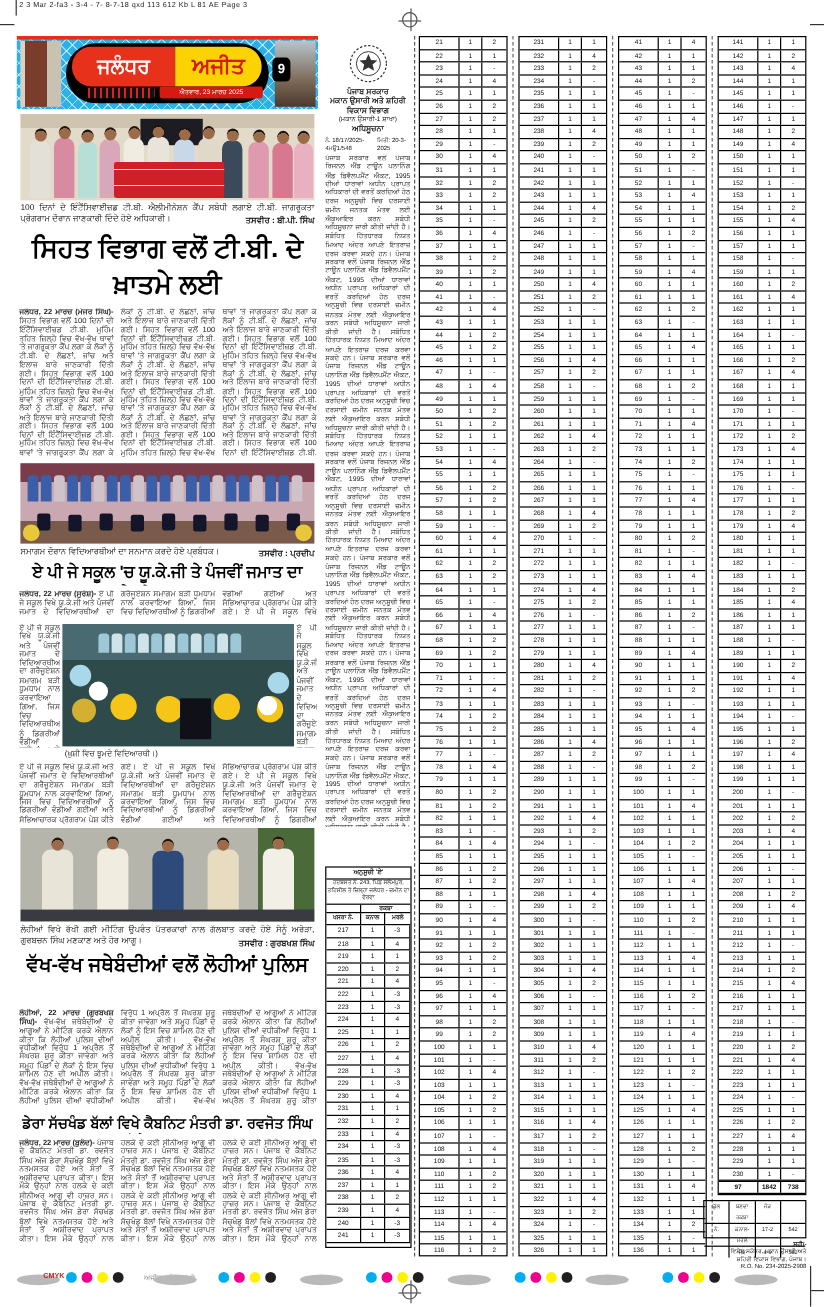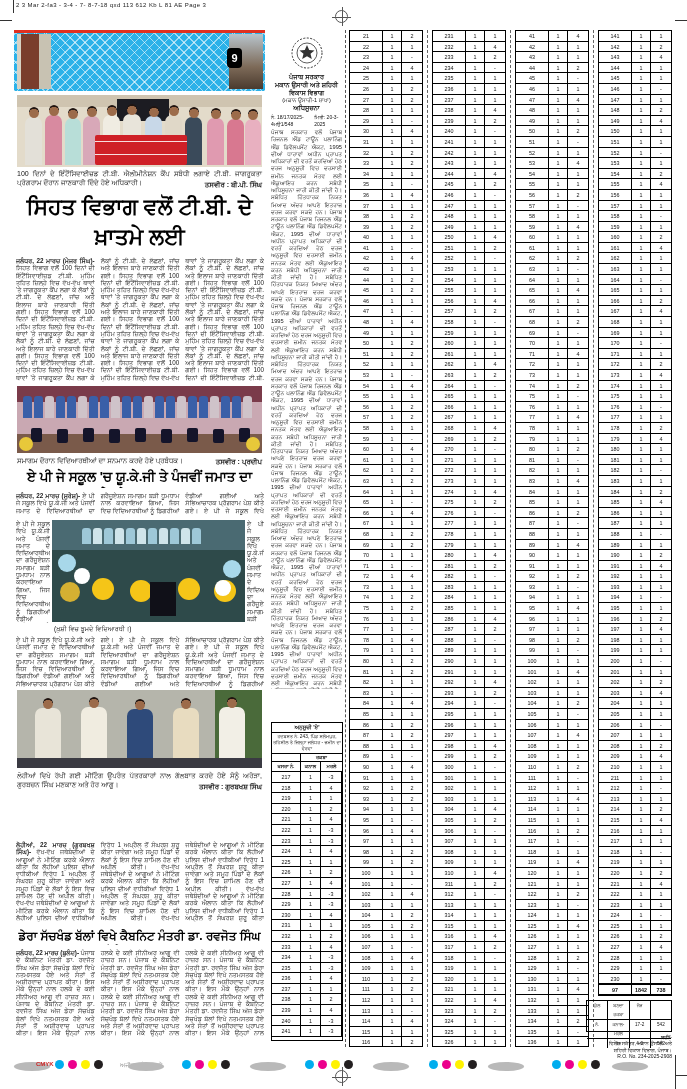--- a/index.html
+++ b/index.html
@@ -108,20 +108,30 @@
 <div class="abs croph" style="left:675px;top:20px;width:12px"></div>
 <div class="abs regmark" style="left:335px;top:10px"></div>
 <div class="abs regmark" style="left:335px;top:1070px"></div>
 <div class="abs cropv" style="left:675px;top:1055px;height:34px"></div>
 <div class="abs croph" style="left:676px;top:1075px;width:11px"></div>
 
 <div class="abs masthead">
   <div class="mh-redstrip"></div>
   <div class="mh-photo l"></div>
   <div class="mh-photo r"></div>
+  <div class="mh-capsule">
+    <div class="mh-city-box">
+      <span class="mh-city">ਜਲੰਧਰ</span>
+    </div>
+    <div class="mh-brand-box">
+      <span class="mh-brand">ਅਜੀਤ</span>
+    </div>
+    <div class="mh-subblack"></div>
+    <div class="mh-subred">ਐਤਵਾਰ, 23 ਮਾਰਚ 2025</div>
+  </div>
   <div class="mh-badge">9</div>
 </div>
 
 <div class="photo" style="top:95px;height:72px;background:linear-gradient(180deg,#cfc4b0 0 12px,#e3dbca 12px)">
   <div style="position:absolute;left:100px;top:4px;width:52px;height:22px;background:#1c1c22"></div>
   <div class="person" style="left:8px;top:22px;width:17px;height:48px;background:#e3e0d8"></div>
   <div class="person" style="left:28px;top:20px;width:17px;height:50px;background:#d88aa0"></div>
   <div class="person" style="left:48px;top:23px;width:16px;height:47px;background:#b8ded8"></div>
   <div class="person" style="left:66px;top:21px;width:17px;height:49px;background:#d8a8b8"></div>
   <div class="person" style="left:86px;top:20px;width:17px;height:50px;background:#f0ece2"></div>
@@ -238,20 +248,21 @@
   <div class="person" style="left:110px;top:19px;width:26px;height:59px;background:#2e4a7a"></div>
   <div class="person" style="left:156px;top:18px;width:26px;height:60px;background:#e8dcc0"></div>
   <div class="person" style="left:202px;top:17px;width:26px;height:61px;background:#f2efe6"></div>
   <div style="position:absolute;left:0;bottom:0;width:100%;height:10px;background:#3a3a42"></div>
 </div>
 <div class="caption" style="left:17px;top:771px;width:245px;height:20px">
   <span>ਲੋਹੀਆਂ ਵਿਖੇ ਰੱਖੀ ਗਈ ਮੀਟਿੰਗ ਉਪਰੰਤ ਪੱਤਰਕਾਰਾਂ ਨਾਲ ਗੱਲਬਾਤ ਕਰਦੇ ਹੋਏ ਸੋਨੂੰ ਅਰੋੜਾ, ਗੁਰਬਚਨ ਸਿੰਘ ਮਣਕਾਣ ਅਤੇ ਹੋਰ ਆਗੂ।</span>
   <span class="credit">ਤਸਵੀਰ : ਗੁਰਬਖਸ਼ ਸਿੰਘ</span>
 </div>
 <div class="hl hl3" style="top:794px;height:44px">
+  <div>ਵੱਖ-ਵੱਖ ਜਥੇਬੰਦੀਆਂ ਵਲੋਂ ਲੋਹੀਆਂ ਪੁਲਿਸ</div>
 </div>
 <div class="bodytxt cols3" style="left:16px;top:841px;width:248px;height:84px">
   <span class="dl">ਲੋਹੀਆਂ, 22 ਮਾਰਚ (ਗੁਰਬਖਸ਼ ਸਿੰਘ)-</span>
   <span>ਵੱਖ-ਵੱਖ ਜਥੇਬੰਦੀਆਂ ਦੇ ਆਗੂਆਂ ਨੇ ਮੀਟਿੰਗ ਕਰਕੇ ਐਲਾਨ ਕੀਤਾ ਕਿ ਲੋਹੀਆਂ ਪੁਲਿਸ ਦੀਆਂ ਵਧੀਕੀਆਂ ਵਿਰੁੱਧ 1 ਅਪ੍ਰੈਲ ਤੋਂ ਸੰਘਰਸ਼ ਸ਼ੁਰੂ ਕੀਤਾ ਜਾਵੇਗਾ ਅਤੇ ਸਮੂਹ ਪਿੰਡਾਂ ਦੇ ਲੋਕਾਂ ਨੂੰ ਇਸ ਵਿਚ ਸ਼ਾਮਿਲ ਹੋਣ ਦੀ ਅਪੀਲ ਕੀਤੀ। ਵੱਖ-ਵੱਖ ਜਥੇਬੰਦੀਆਂ ਦੇ ਆਗੂਆਂ ਨੇ ਮੀਟਿੰਗ ਕਰਕੇ ਐਲਾਨ ਕੀਤਾ ਕਿ ਲੋਹੀਆਂ ਪੁਲਿਸ ਦੀਆਂ ਵਧੀਕੀਆਂ ਵਿਰੁੱਧ 1 ਅਪ੍ਰੈਲ ਤੋਂ ਸੰਘਰਸ਼ ਸ਼ੁਰੂ ਕੀਤਾ ਜਾਵੇਗਾ ਅਤੇ ਸਮੂਹ ਪਿੰਡਾਂ ਦੇ ਲੋਕਾਂ ਨੂੰ ਇਸ ਵਿਚ ਸ਼ਾਮਿਲ ਹੋਣ ਦੀ ਅਪੀਲ ਕੀਤੀ। ਵੱਖ-ਵੱਖ ਜਥੇਬੰਦੀਆਂ ਦੇ ਆਗੂਆਂ ਨੇ ਮੀਟਿੰਗ ਕਰਕੇ ਐਲਾਨ ਕੀਤਾ ਕਿ ਲੋਹੀਆਂ ਪੁਲਿਸ ਦੀਆਂ ਵਧੀਕੀਆਂ ਵਿਰੁੱਧ 1 ਅਪ੍ਰੈਲ ਤੋਂ ਸੰਘਰਸ਼ ਸ਼ੁਰੂ ਕੀਤਾ ਜਾਵੇਗਾ ਅਤੇ ਸਮੂਹ ਪਿੰਡਾਂ ਦੇ ਲੋਕਾਂ ਨੂੰ ਇਸ ਵਿਚ ਸ਼ਾਮਿਲ ਹੋਣ ਦੀ ਅਪੀਲ ਕੀਤੀ। ਵੱਖ-ਵੱਖ ਜਥੇਬੰਦੀਆਂ ਦੇ ਆਗੂਆਂ ਨੇ ਮੀਟਿੰਗ ਕਰਕੇ ਐਲਾਨ ਕੀਤਾ ਕਿ ਲੋਹੀਆਂ ਪੁਲਿਸ ਦੀਆਂ ਵਧੀਕੀਆਂ ਵਿਰੁੱਧ 1 ਅਪ੍ਰੈਲ ਤੋਂ ਸੰਘਰਸ਼ ਸ਼ੁਰੂ ਕੀਤਾ ਜਾਵੇਗਾ ਅਤੇ ਸਮੂਹ ਪਿੰਡਾਂ ਦੇ ਲੋਕਾਂ ਨੂੰ ਇਸ ਵਿਚ ਸ਼ਾਮਿਲ ਹੋਣ ਦੀ ਅਪੀਲ ਕੀਤੀ। ਵੱਖ-ਵੱਖ ਜਥੇਬੰਦੀਆਂ ਦੇ ਆਗੂਆਂ ਨੇ ਮੀਟਿੰਗ ਕਰਕੇ ਐਲਾਨ ਕੀਤਾ ਕਿ ਲੋਹੀਆਂ ਪੁਲਿਸ ਦੀਆਂ ਵਧੀਕੀਆਂ ਵਿਰੁੱਧ 1 ਅਪ੍ਰੈਲ ਤੋਂ ਸੰਘਰਸ਼ ਸ਼ੁਰੂ ਕੀਤਾ ਜਾਵੇਗਾ ਅਤੇ ਸਮੂਹ ਪਿੰਡਾਂ ਦੇ ਲੋਕਾਂ ਨੂੰ ਇਸ ਵਿਚ ਸ਼ਾਮਿਲ ਹੋਣ ਦੀ ਅਪੀਲ ਕੀਤੀ। ਵੱਖ-ਵੱਖ ਜਥੇਬੰਦੀਆਂ ਦੇ ਆਗੂਆਂ ਨੇ ਮੀਟਿੰਗ ਕਰਕੇ ਐਲਾਨ ਕੀਤਾ ਕਿ ਲੋਹੀਆਂ ਪੁਲਿਸ ਦੀਆਂ ਵਧੀਕੀਆਂ ਵਿਰੁੱਧ 1 ਅਪ੍ਰੈਲ ਤੋਂ ਸੰਘਰਸ਼ ਸ਼ੁਰੂ ਕੀਤਾ ਜਾਵੇਗਾ ਅਤੇ ਸਮੂਹ ਪਿੰਡਾਂ ਦੇ ਲੋਕਾਂ ਨੂੰ ਇਸ ਵਿਚ ਸ਼ਾਮਿਲ ਹੋਣ ਦੀ ਅਪੀਲ ਕੀਤੀ।</span>
 </div>
 
 <div class="hl hl4" style="top:929px;height:16px">
   <div>ਡੇਰਾ ਸੱਚਖੰਡ ਬੱਲਾਂ ਵਿਖੇ ਕੈਬਨਿਟ ਮੰਤਰੀ ਡਾ. ਰਵਜੋਤ ਸਿੰਘ ਹੋਏ ਨਤਮਸਤਕ</div>
 </div>
 <div class="bodytxt cols3" style="left:16px;top:949px;width:248px;height:93px">

